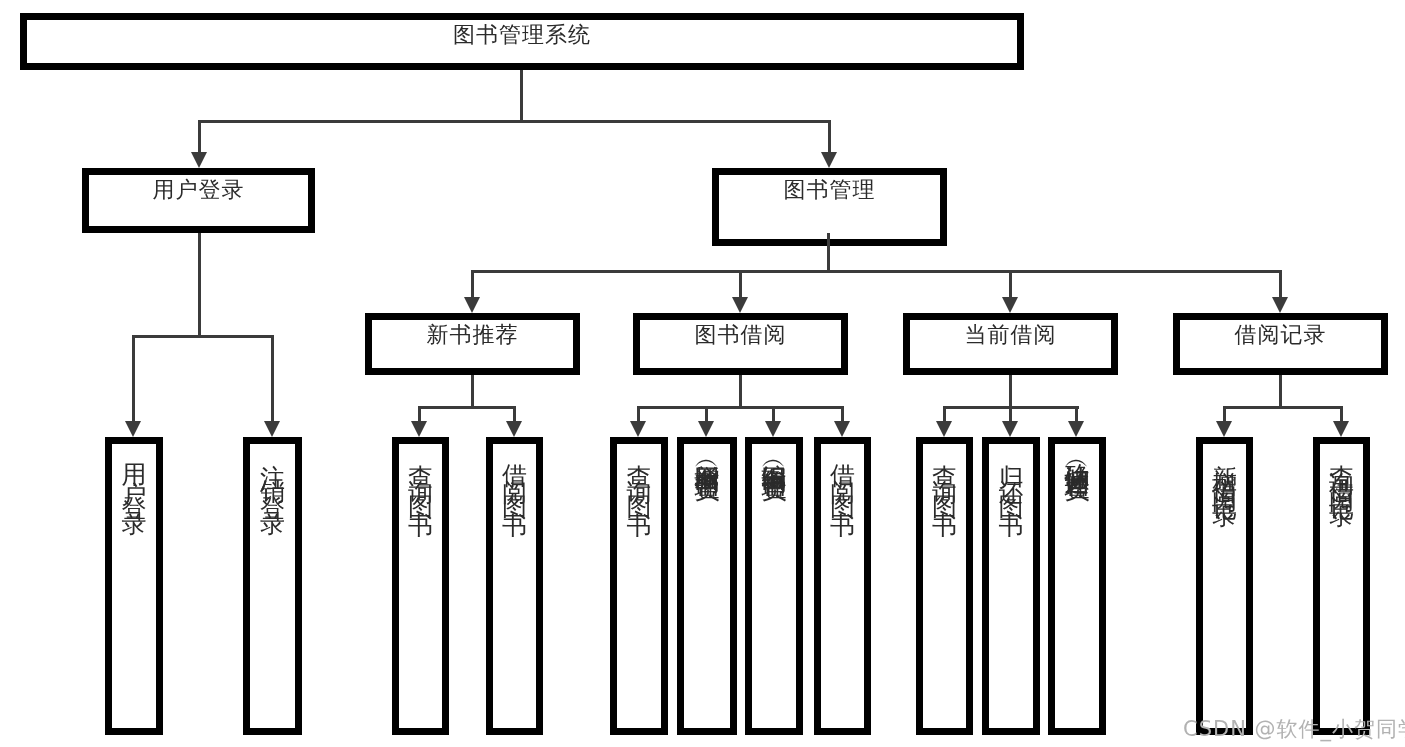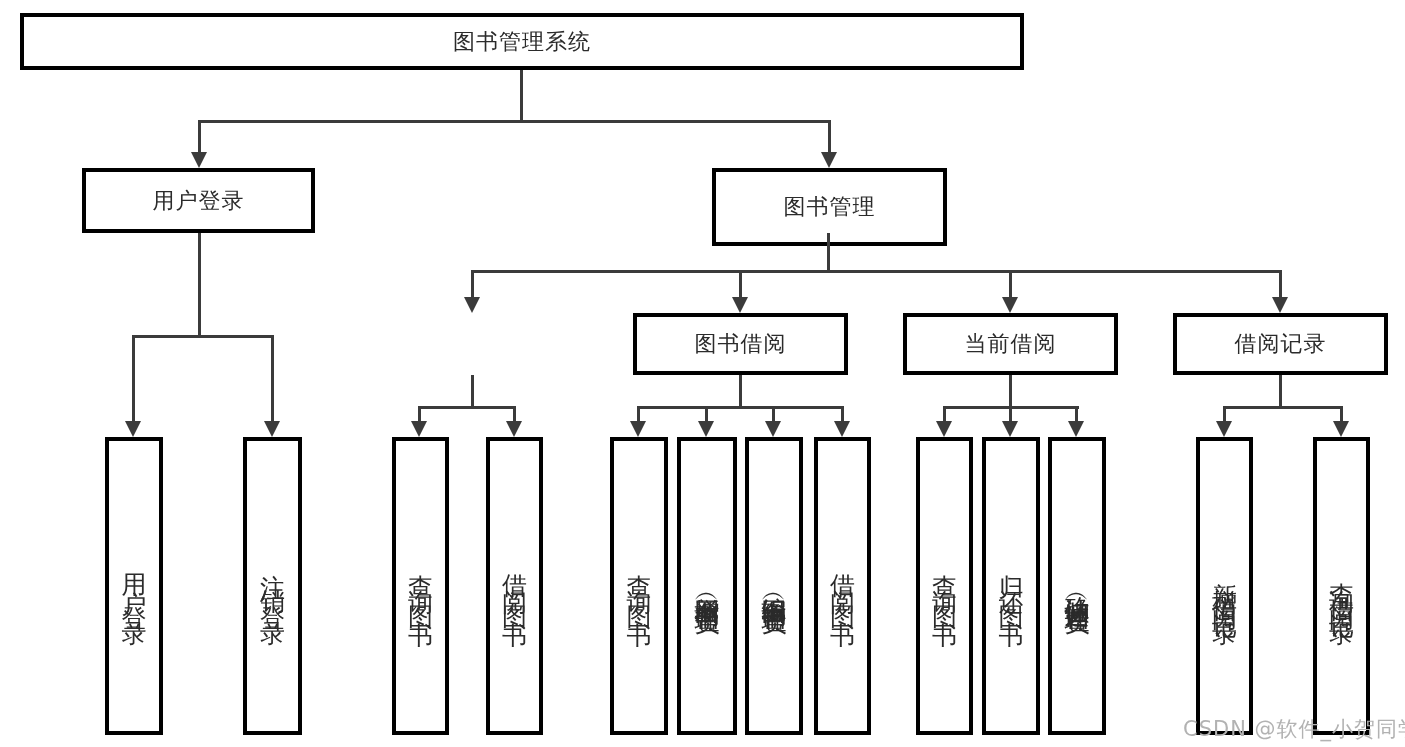--- a/index.html
+++ b/index.html
@@ -7,24 +7,24 @@
     position: relative;
     width: 1405px;
     height: 747px;
     background: #ffffff;
     font-family: "DejaVu Sans", "Liberation Sans", sans-serif;
     overflow: hidden;
   }
   .node {
     position: absolute;
     box-sizing: border-box;
-    border: 4px solid #000000;
+    border: 7px solid #000000;
     background: #ffffff;
     display: flex;
-    align-items: center;
+    align-items: flex-start;
     justify-content: center;
     color: #2b2b2b;
   }
   .hnode { font-size: 22px; letter-spacing: 1px; }
   .leaf { font-size: 25px; }
   .vtext {
     writing-mode: vertical-rl;
     letter-spacing: 16px;
     line-height: 1;
     color: #2b2b2b;
@@ -87,20 +87,23 @@
   <div class="ln" style="left:471px;top:270px;width:811px;height:3px;"></div>
   <div class="ln" style="left:471px;top:270px;width:3px;height:27px;"></div>
   <div class="arr" style="left:464px;top:297px;"></div>
   <div class="ln" style="left:739px;top:270px;width:3px;height:27px;"></div>
   <div class="arr" style="left:732px;top:297px;"></div>
   <div class="ln" style="left:1009px;top:270px;width:3px;height:27px;"></div>
   <div class="arr" style="left:1002px;top:297px;"></div>
   <div class="ln" style="left:1279px;top:270px;width:3px;height:27px;"></div>
   <div class="arr" style="left:1272px;top:297px;"></div>
 
+  <div class="node hnode" style="left:365px;top:313px;width:215px;height:62px;">
+    <span>新书推荐</span>
+  </div>
   <div class="node hnode" style="left:903px;top:313px;width:215px;height:62px;">
     <span>当前借阅</span>
   </div>
   <div class="node hnode" style="left:633px;top:313px;width:215px;height:62px;">
     <span>图书借阅</span>
   </div>
   <div class="node hnode" style="left:1173px;top:313px;width:215px;height:62px;">
     <span>借阅记录</span>
   </div>
 

